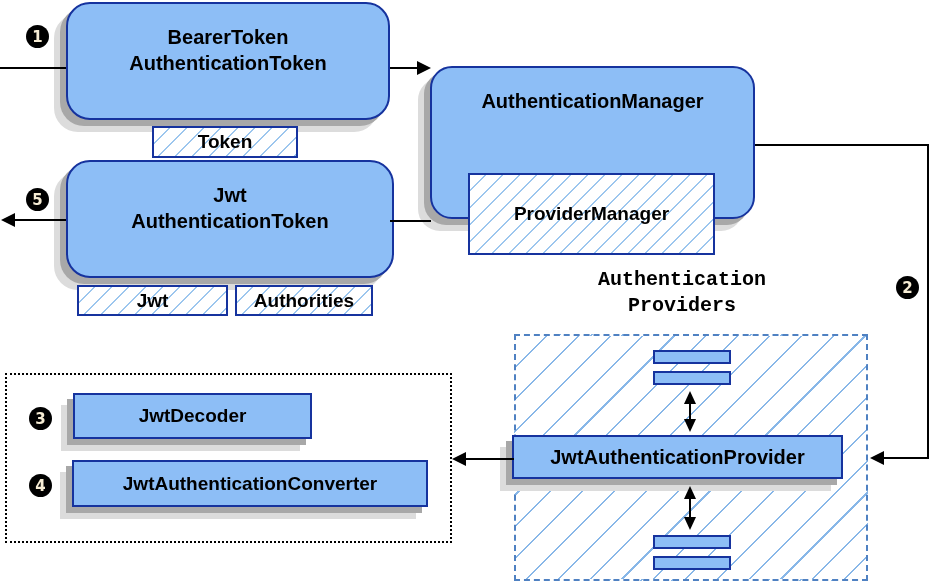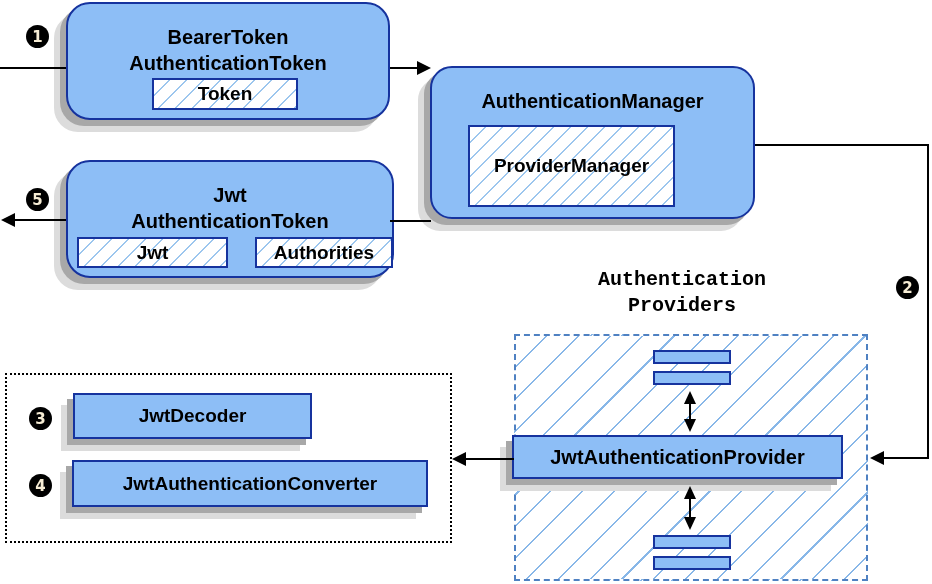--- a/index.html
+++ b/index.html
@@ -33,21 +33,21 @@
   }
   .chip{
     position:absolute;
     box-sizing:border-box;
     border:2px solid var(--node_border,#16339e);
     background-color:#ffffff;
     background-image:repeating-linear-gradient(135deg,
       transparent 0 10.5px,
       var(--chip_hatch_line,#9cc6ee) 10.5px 12px);
     display:flex;align-items:center;justify-content:center;
-    font-size:19px;font-weight:bold;color:#000;
+    font-size:19px;font-weight:bold;color:#000;margin-top:48px;
   }
   
   .hatch-container{
     position:absolute;
     box-sizing:border-box;
     border:2px dashed var(--container_dash_border,#4f81c2);
     background-color:#ffffff;
     background-image:repeating-linear-gradient(135deg,
       transparent 0 21px,
       var(--container_hatch_line,#88b7e8) 21px 22.5px);
@@ -126,30 +126,30 @@
   <div class="node rounded z3" style="left:66px;top:2px;width:324px;height:118px;">
     <div class="title">
       <div>BearerToken</div>
       <div>AuthenticationToken</div>
     </div>
     <div class="chip" style="left:84px;top:74px;width:146px;height:32px;">Token</div>
   </div>
 
   <div class="node z3" style="left:430px;top:66px;width:325px;height:153px;border-radius:22px;">
     <div class="title" style="padding-top:20px;">AuthenticationManager</div>
-    <div class="chip" style="left:36px;top:57px;width:207px;height:82px;">ProviderManager</div>
+    <div class="chip" style="left:36px;top:57px;width:247px;height:82px;">ProviderManager</div>
   </div>
 
   <div class="node rounded z3" style="left:66px;top:160px;width:328px;height:118px;">
     <div class="title">
       <div>Jwt</div>
       <div>AuthenticationToken</div>
     </div>
     <div class="chip" style="left:9px;top:75px;width:151px;height:31px;">Jwt</div>
-    <div class="chip" style="left:187px;top:75px;width:138px;height:31px;">Authorities</div>
+    <div class="chip" style="left:167px;top:75px;width:138px;height:31px;">Authorities</div>
   </div>
 
   <div class="group-label" style="left:582px;top:267px;width:200px;font-family:Liberation Mono, monospace;">
     <div>Authentication</div>
     <div>Providers</div>
   </div>
 
   <div class="hatch-container z2" style="left:514px;top:334px;width:354px;height:247px;">
     <div class="slot-bar" style="left:137px;top:14px;"></div>
     <div class="slot-bar" style="left:137px;top:35px;"></div>

